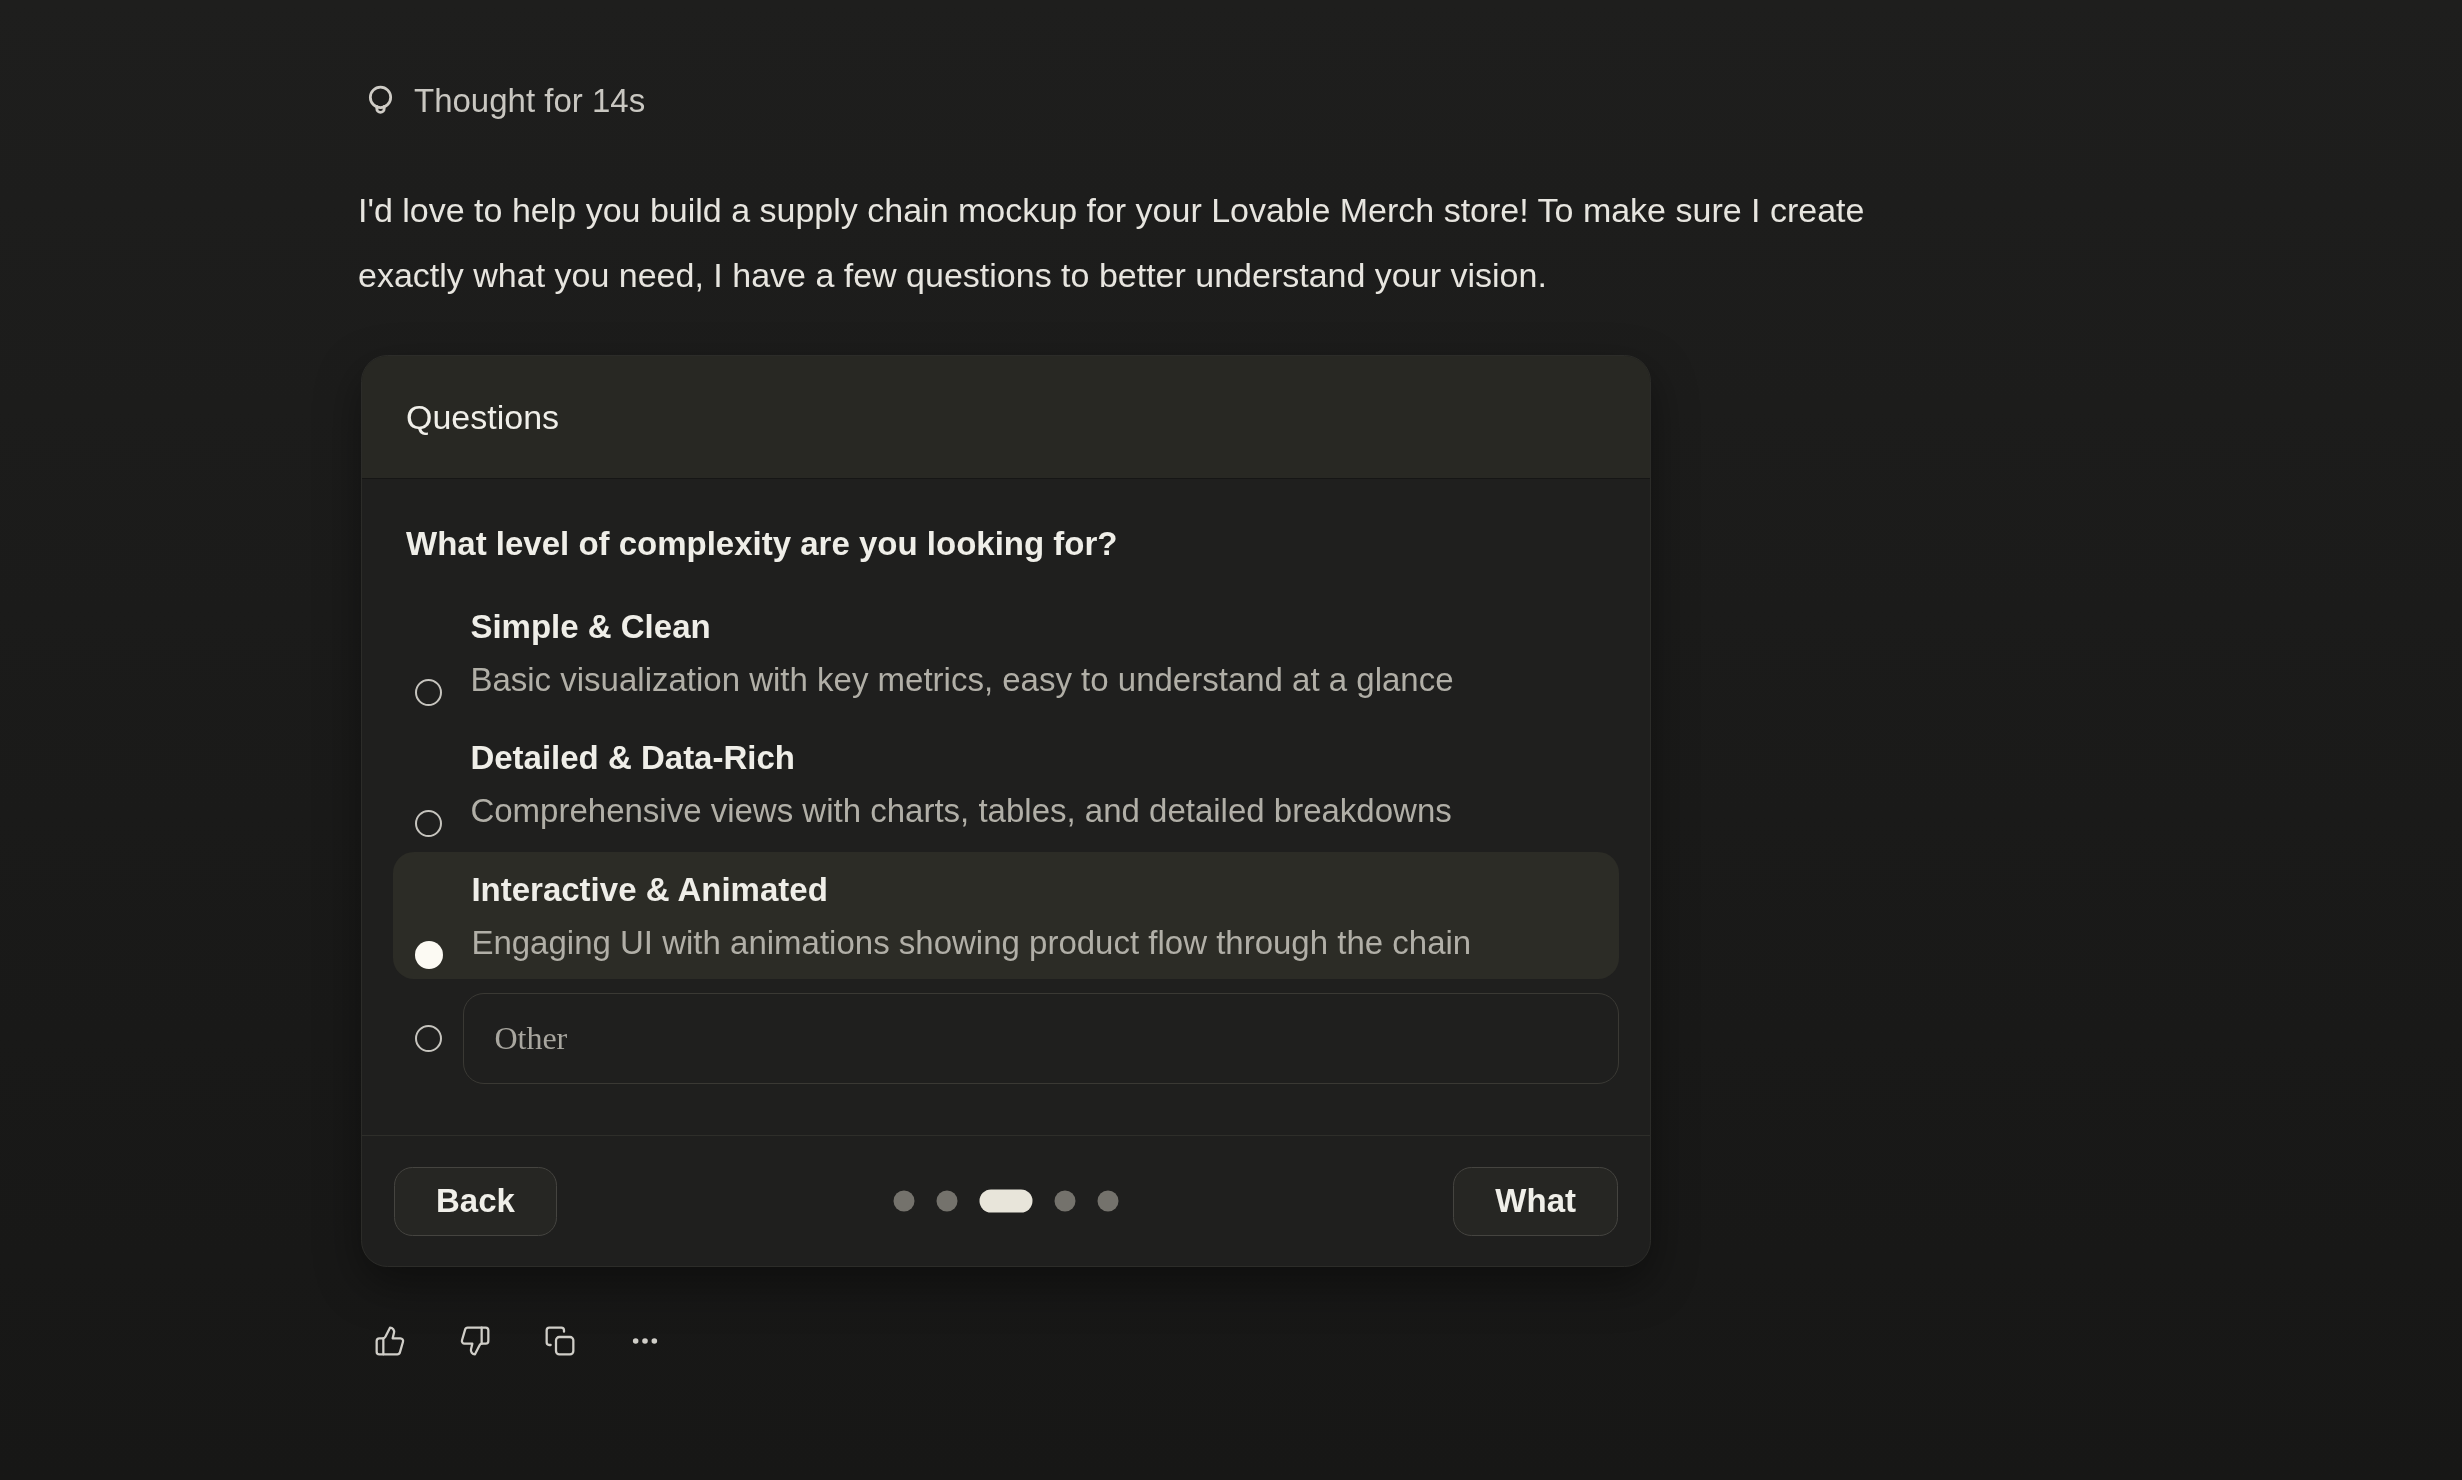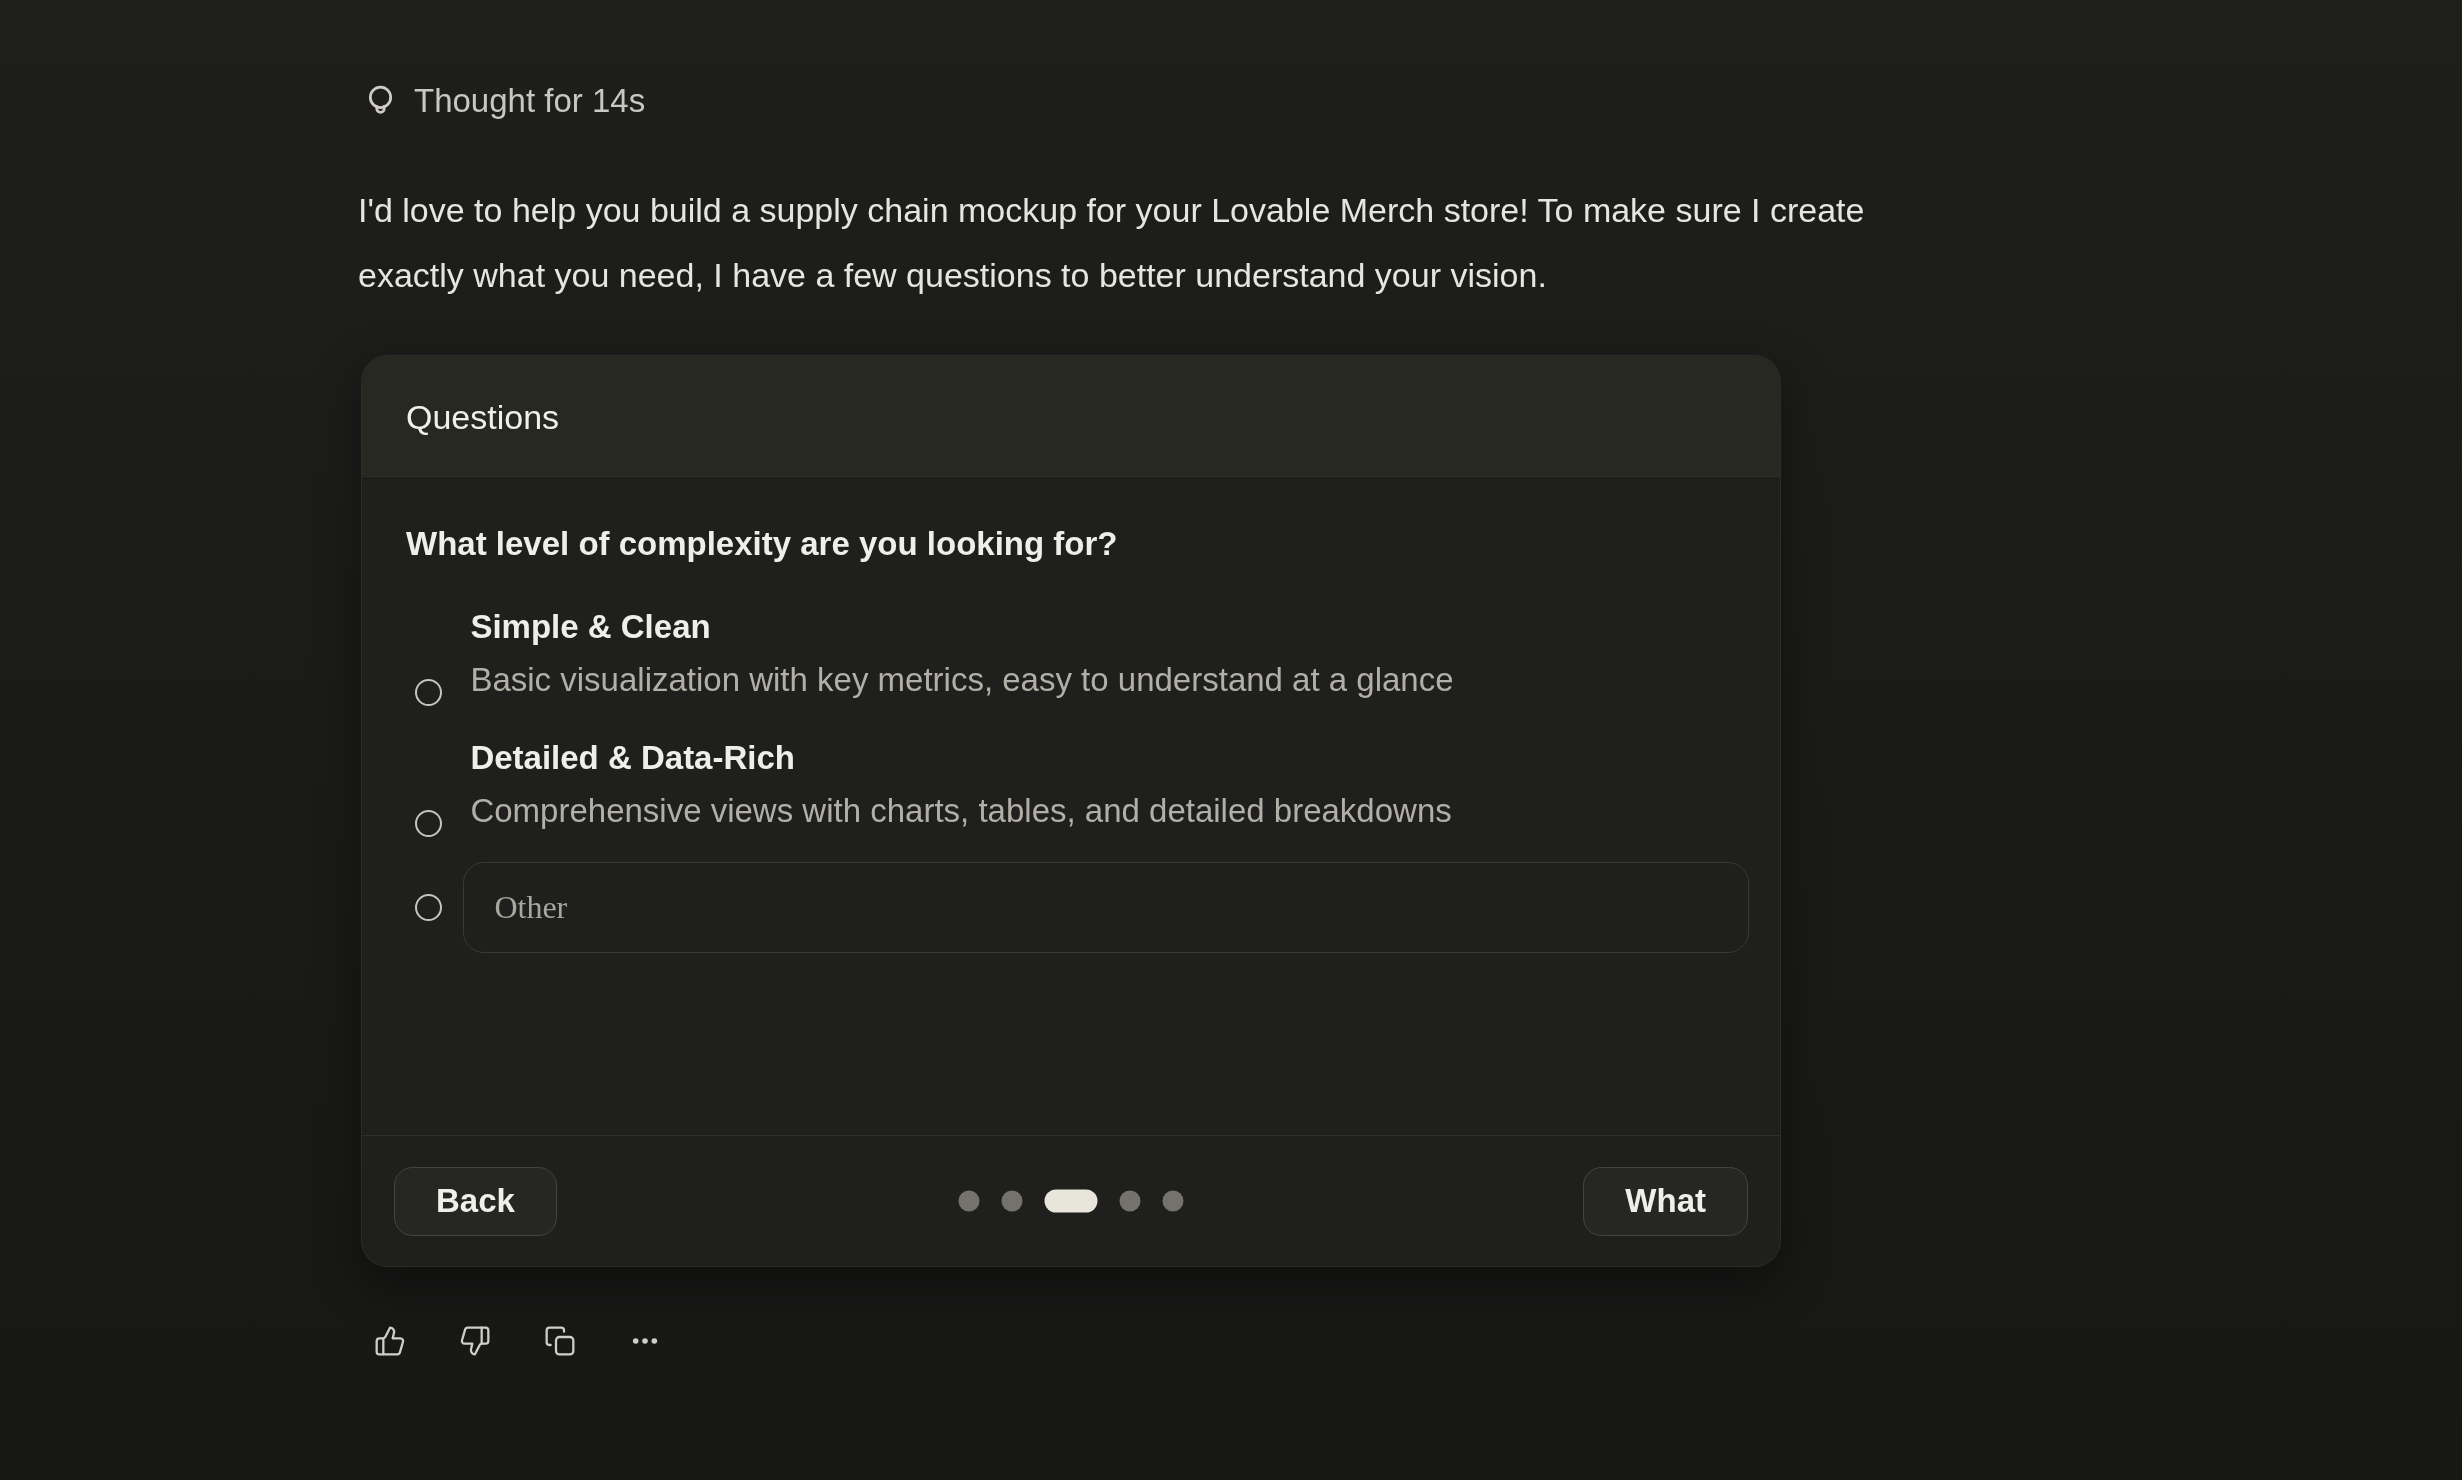--- a/index.html
+++ b/index.html
@@ -23,21 +23,21 @@
   
   .paragraph {
     position: absolute; left: 358px; top: 178px;
     font-size: 34px; line-height: 65px; color: #e7e5df;
   }
   .paragraph div { white-space: nowrap; }
 
   
   .card {
     position: absolute; left: 361px; top: 355px;
-    width: 1420px; height: 912px;
+    width: 1290px; height: 912px;
     background: #1f1f1e;
     border: 1.1px solid #2c2c29;
     border-radius: 26.4px;
     display: flex; flex-direction: column;
     box-shadow: 0 17px 46px rgba(0,0,0,0.40);
   }
   .card-header {
     height: 123px; flex: none;
     background: #282823;
     border-bottom: 1.1px solid #161615;
@@ -142,20 +142,27 @@
     </div>
 
     <div class="option">
       <div class="radio"></div>
       <div>
         <div class="option-title">Detailed &amp; Data-Rich</div>
         <div class="option-desc">Comprehensive views with charts, tables, and detailed breakdowns</div>
       </div>
     </div>
 
+    <div class="option selected">
+      <div class="radio checked"></div>
+      <div>
+        <div class="option-title">Interactive &amp; Animated</div>
+        <div class="option-desc">Engaging UI with animations showing product flow through the chain</div>
+      </div>
+    </div>
 
     <div class="option-other">
       <div class="radio"></div>
       <input class="other-input" type="text" placeholder="Other" style="">
     </div>
   </div>
 
   <div class="card-footer">
     <button class="btn">Back</button>
 

